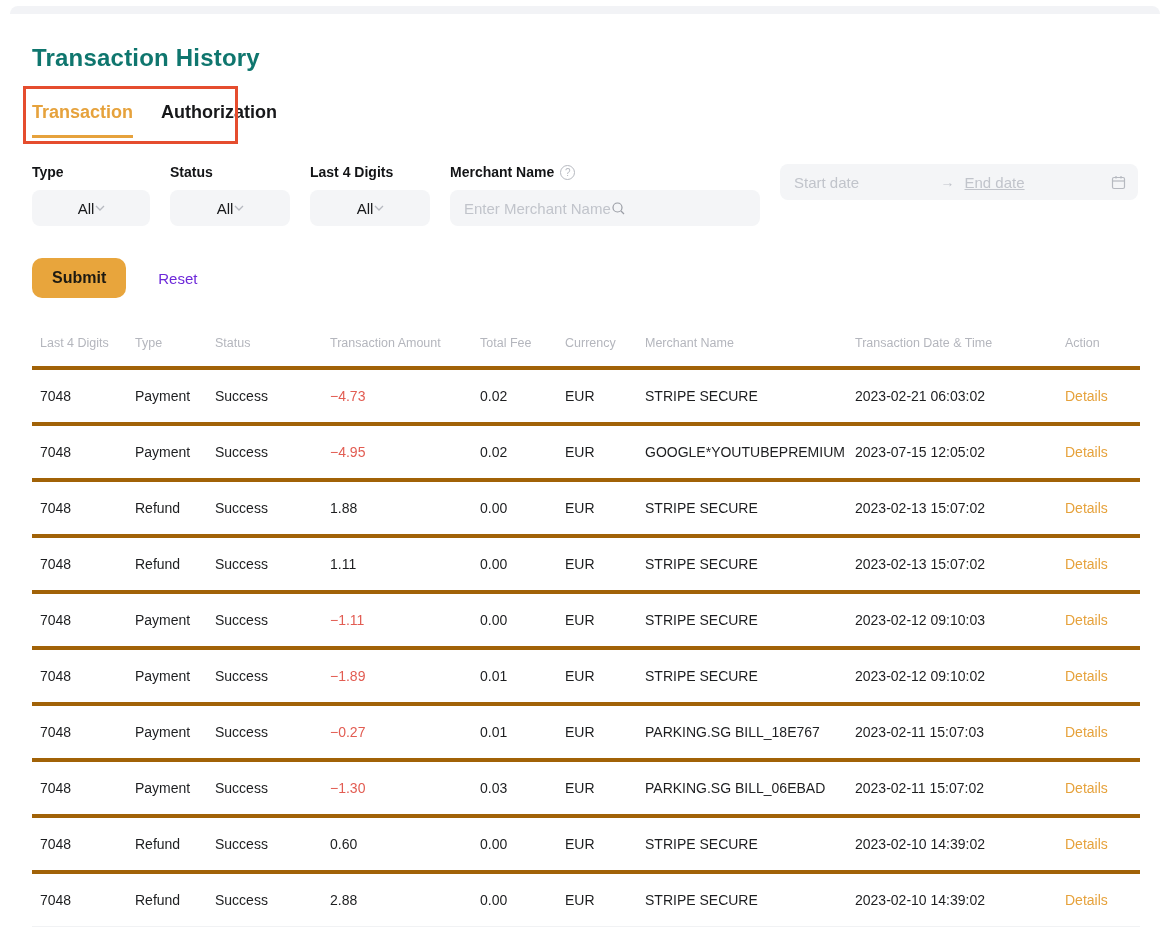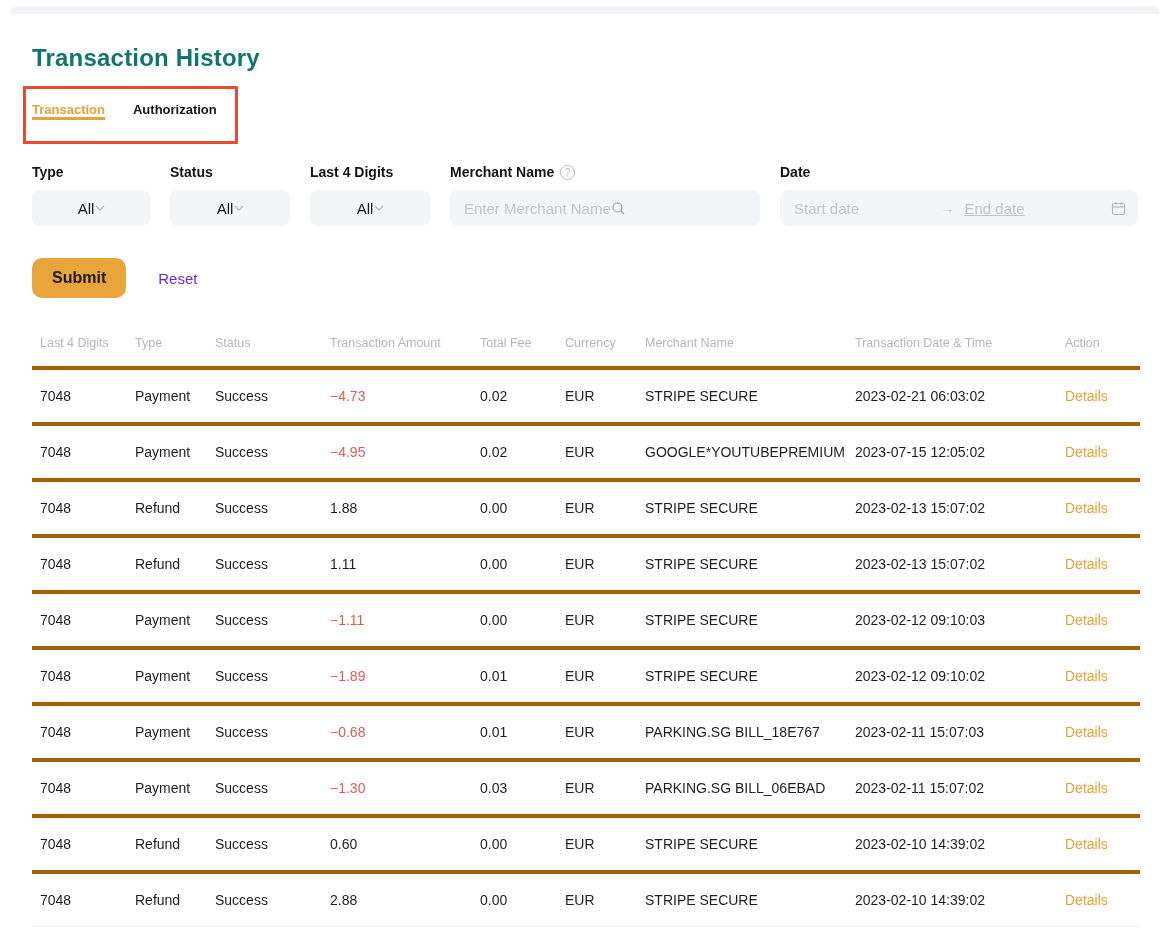--- a/index.html
+++ b/index.html
@@ -21,22 +21,22 @@
     font-size: 24px; font-weight: 700; color: #0f766e; letter-spacing: .2px;
   }
   
   .tabs-wrap { position: relative; margin-top: 14px; height: 60px; }
   .annotation-rect {
     position: absolute; left: -9px; top: 0; width: 215px; height: 58px;
     border: 3px solid #e54d2e; pointer-events: none;
   }
   .tabs { display: flex; gap: 28px; padding-top: 16px; }
   .tab {
-    font-size: 13px; font-weight: 700; color: #17181a;
-    padding-bottom: 0; cursor: pointer; border-bottom: 3px solid transparent;
+    font-size: 18px; font-weight: 700; color: #17181a;
+    padding-bottom: 12px; cursor: pointer; border-bottom: 3px solid transparent;
   }
   .tab.active { color: #e6a23c; border-bottom-color: #e6a23c; }
   
   .filters { display: flex; gap: 20px; margin-top: 18px; }
   .filter-group { display: flex; flex-direction: column; }
   .filter-label {
     font-size: 14px; font-weight: 700; color: #131416; margin-bottom: 10px;
     display: flex; align-items: center; gap: 6px;
   }
   .help-circle {
@@ -151,21 +151,20 @@
         <span class="search-icon">
           <svg width="15" height="15" viewBox="0 0 15 15">
               <circle cx="6.5" cy="6.5" r="4.5" fill="none" stroke="#9a9da5" stroke-width="1.2"></circle>
               <line x1="10" y1="10" x2="13" y2="13" stroke="#9a9da5" stroke-width="1.2"></line>
             </svg>
         </span>
       </div>
     </div>
 
     <div class="filter-group">
-      <div class="filter-label">Date</div>
       <div class="control w-date date-box">
         <span class="ph date-start">Start date</span>
         <span class="date-arrow">→</span>
         <span class="ph date-end">End date</span>
         <span class="calendar-icon">
           <svg width="15" height="15" viewBox="0 0 15 15">
               <rect x="1.5" y="2.5" width="12" height="11" rx="1.5" fill="none" stroke="#b6b9c0" stroke-width="1.2"></rect>
               <line x1="1.5" y1="6" x2="13.5" y2="6" stroke="#b6b9c0" stroke-width="1.2"></line>
               <line x1="5" y1="1" x2="5" y2="3.5" stroke="#b6b9c0" stroke-width="1.2"></line>
               <line x1="10" y1="1" x2="10" y2="3.5" stroke="#b6b9c0" stroke-width="1.2"></line>
@@ -257,21 +256,21 @@
           <div class="cell">0.01</div>
           <div class="cell">EUR</div>
           <div class="cell">STRIPE SECURE</div>
           <div class="cell">2023-02-12 09:10:02</div>
           <div class="cell"><span class="details-link">Details</span></div>
         </div>
         <div class="trow tbody-row">
           <div class="cell">7048</div>
           <div class="cell">Payment</div>
           <div class="cell">Success</div>
-          <div class="cell neg">−0.68</div>
+          <div class="cell neg">−0.27</div>
           <div class="cell">0.01</div>
           <div class="cell">EUR</div>
           <div class="cell">PARKING.SG BILL_18E767</div>
           <div class="cell">2023-02-11 15:07:03</div>
           <div class="cell"><span class="details-link">Details</span></div>
         </div>
         <div class="trow tbody-row">
           <div class="cell">7048</div>
           <div class="cell">Payment</div>
           <div class="cell">Success</div>

